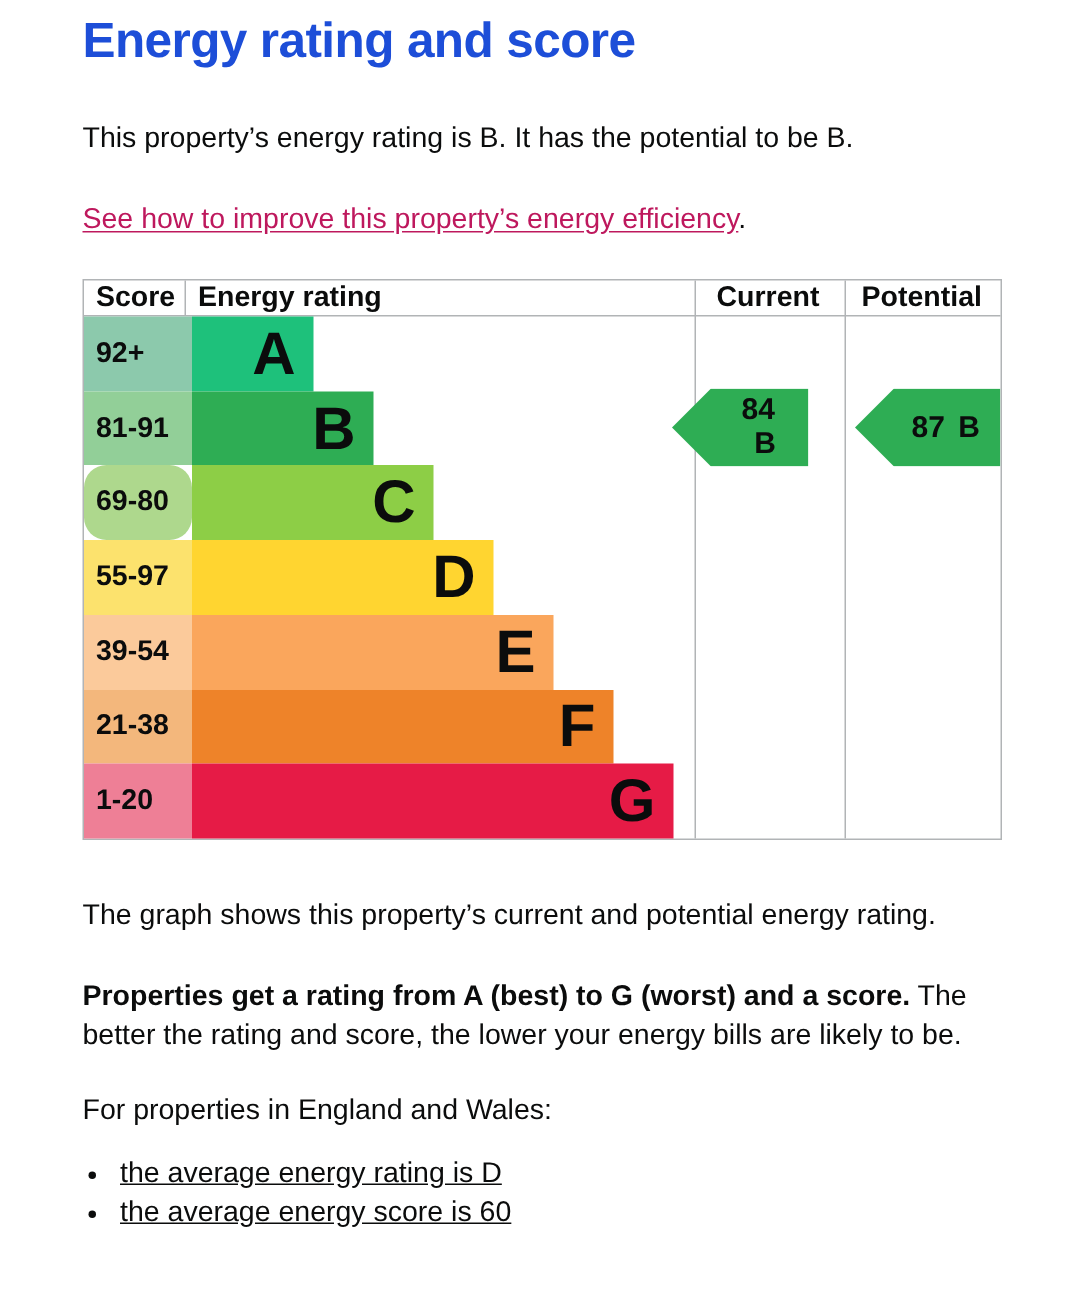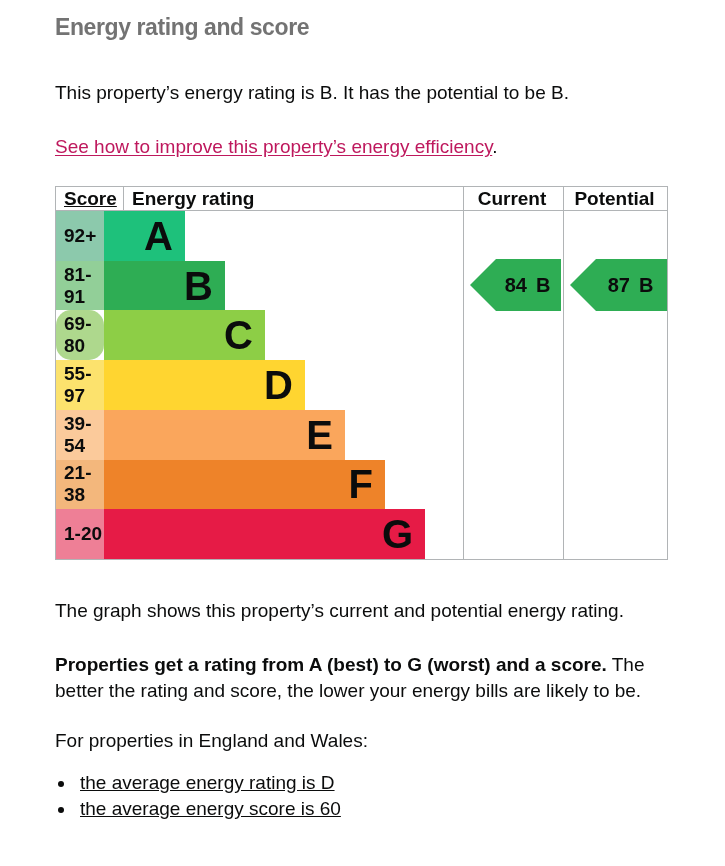--- a/index.html
+++ b/index.html
@@ -7,22 +7,22 @@
   body {
     width: 725px; height: 866px; overflow: hidden;
     background: #ffffff; color: #0b0c0c;
     font-family: "Liberation Sans", "DejaVu Sans", sans-serif;
     -webkit-font-smoothing: antialiased;
   }
   .page { padding: 8px 57px 0 55px; }
 
   h1.title {
     margin: 0 0 34px 0;
-    font-size: 23px; font-weight: 700; letter-spacing: -0.4px;
-    line-height: 38px; color: #737373;
+    font-size: 33px; font-weight: 700; letter-spacing: -0.4px;
+    line-height: 38px; color: #1d4ed8;
   }
   p { margin: 0; font-size: 19px; line-height: 26px; color: #0b0c0c; }
   p.intro { margin-bottom: 28px; }
   p.link-line { margin-bottom: 26px; }
   a.improve-link {
     color: #be185d; text-decoration: underline; text-underline-offset: 2px; cursor: pointer;
   }
 
   
   .epc-chart {
@@ -30,57 +30,57 @@
     width: 613px; height: 374px;
     border: 1px solid #b1b4b6;
     background: #ffffff;
   }
   .epc-header {
     position: absolute; top: 0; left: 0; right: 0; height: 24px;
     border-bottom: 1px solid #b1b4b6;
     display: flex; align-items: center;
     font-weight: 700; font-size: 19px; line-height: 22px;
   }
-  .h-score   { width: 68px; padding-left: 8px; height: 100%; display: flex; align-items: center; border-right: 1px solid #b1b4b6; text-decoration: underline; }
+  .h-score   { width: 68px; padding-left: 8px; height: 100%; display: flex; align-items: center; border-right: 1px solid #b1b4b6; }
   .h-rating  { flex: 1; padding-left: 8px; }
   .h-current { width: 100px; text-align: center; }
   .h-potential { width: 105px; text-align: center; }
 
   .vline {
     position: absolute; top: 0; bottom: 0; width: 1px; background: #b1b4b6;
   }
   .vline.current-left   { left: 407px; }
   .vline.potential-left { left: 507px; }
 
   .band-rows {
     position: absolute; top: 24px; bottom: 0; left: 0; width: 407px;
     display: flex; flex-direction: column;
   }
   .band-row { flex: 1; display: flex; }
   .score-cell {
-    width: 48px; padding-left: 8px;
+    width: 72px; padding-left: 8px;
     display: flex; align-items: center;
     font-weight: 700; font-size: 19px;
   }
   .rating-bar {
     display: flex; align-items: center; justify-content: flex-end;
     padding-right: 12px;
   }
   .rating-letter {
     font-weight: 700; font-size: 40px; line-height: 1; color: #0b0c0c;
   }
 
   .arrow {
     position: absolute; height: 52px;
     display: flex; align-items: center; justify-content: center;
     padding-left: 24px;
     clip-path: polygon(0 50%, 26px 0, 100% 0, 100% 100%, 26px 100%);
     font-weight: 700; font-size: 20px; color: #0b0c0c;
   }
-  .arrow-current   { top: 72px; left: 414px; width: 91px; }
+  .arrow-current   { top: 72px; left: 392px; width: 91px; flex-direction: column; }
   .arrow-potential { top: 72px; left: 514px; width: 97px; }
   .arrow .band-letter { margin-left: 9px; }
 
   
   p.graph-caption { margin-top: 38px; }
   p.explain { margin-top: 28px; }
   p.region-heading { margin-top: 24px; }
   ul.avg-list { margin: 16px 0 0 0; padding-left: 21px; }
   ul.avg-list li { font-size: 19px; line-height: 26px; padding-left: 4px; color: #0b0c0c; text-decoration: underline; }
 </style>

